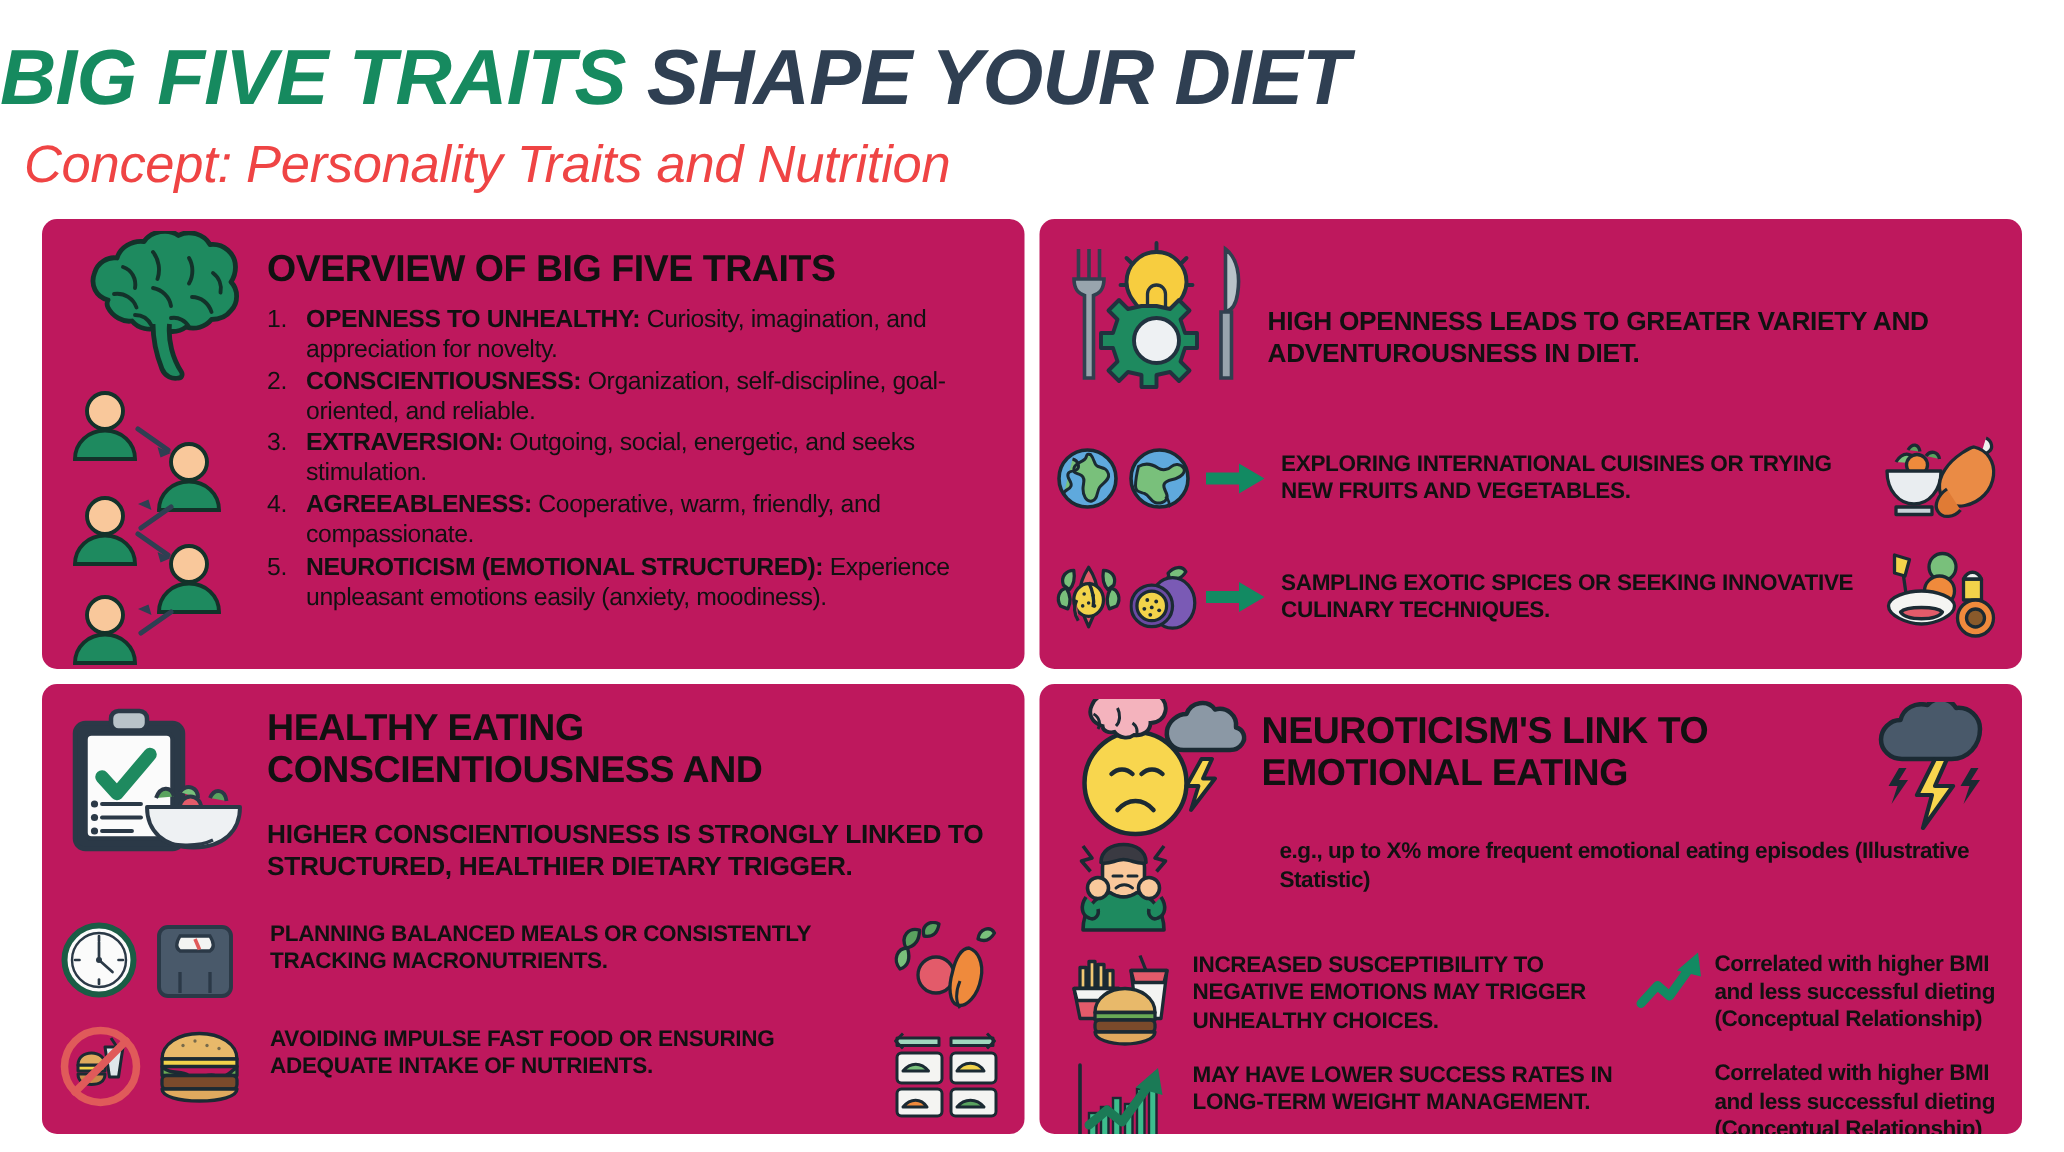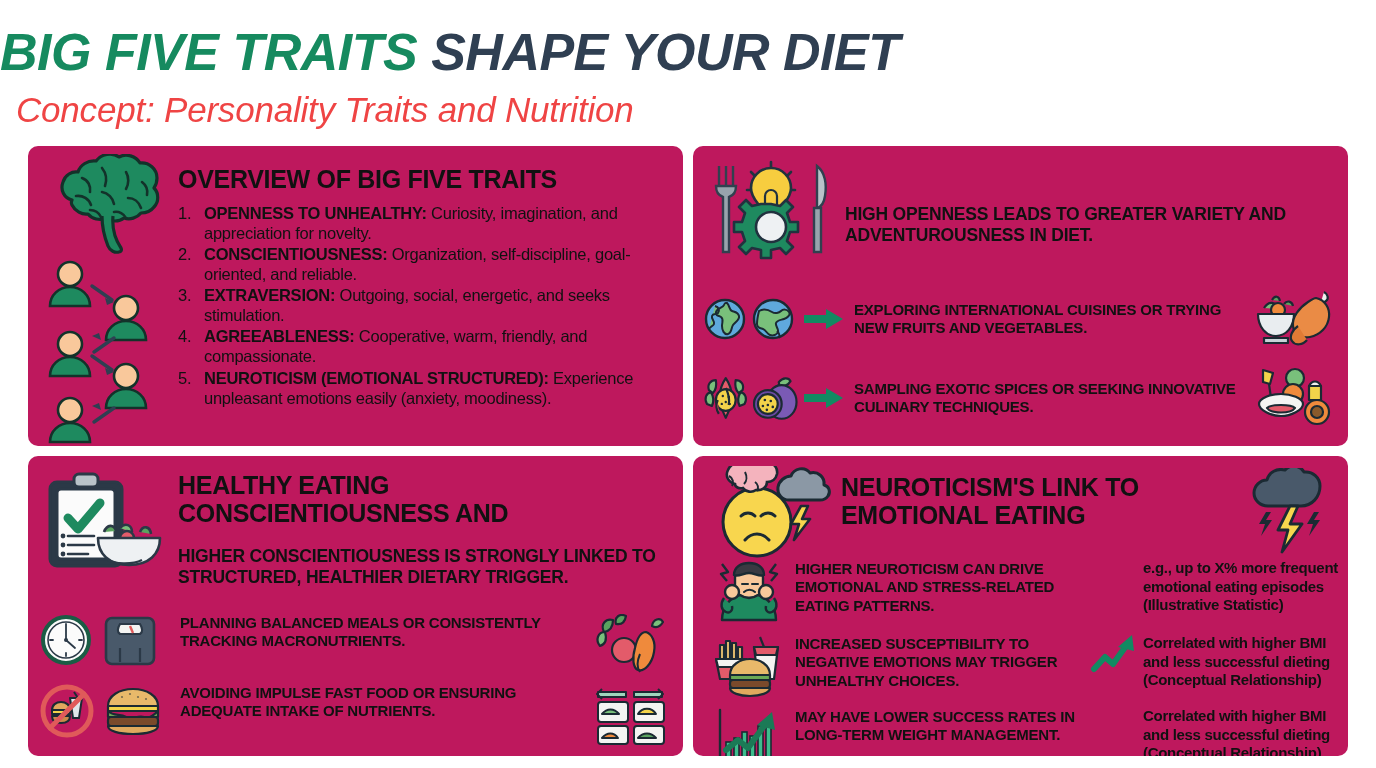--- a/index.html
+++ b/index.html
@@ -498,21 +498,20 @@
               <circle cx="20" cy="34" r="7" fill="#f9c89b"></circle>
               <circle cx="54" cy="34" r="7" fill="#f9c89b"></circle>
             </g>
             <g stroke="#1b2a33" stroke-width="2" fill="none" stroke-linecap="round">
               <path d="M30 26h6"></path>
                 <path d="M40 26h6"></path>
                 <path d="M32 34c3-3 8-3 11 0"></path>
             </g>
           </svg>
         </div>
-        <div class="txt row-text">HIGHER NEUROTICISM CAN DRIVE EMOTIONAL AND STRESS-RELATED EATING PATTERNS.</div>
         <div class="mid"></div>
         <div class="note side-note">e.g., up to X% more frequent emotional eating episodes (Illustrative Statistic)</div>
       </div>
 
       <div class="p4-row" style="top:175px;">
         <div class="ic">
           <svg width="74" height="66" viewBox="0 0 74 66">
             <g stroke="#1b2a33" stroke-width="2.2" stroke-linejoin="round">
               <path d="M8 12h4v14H8zM14 8h4v18h-4zM20 10h4v16h-4zM26 14h4v12h-4z" fill="#f0c773"></path>
               <path d="M4 26h30l-4 20H8z" fill="#e35b6a"></path>

